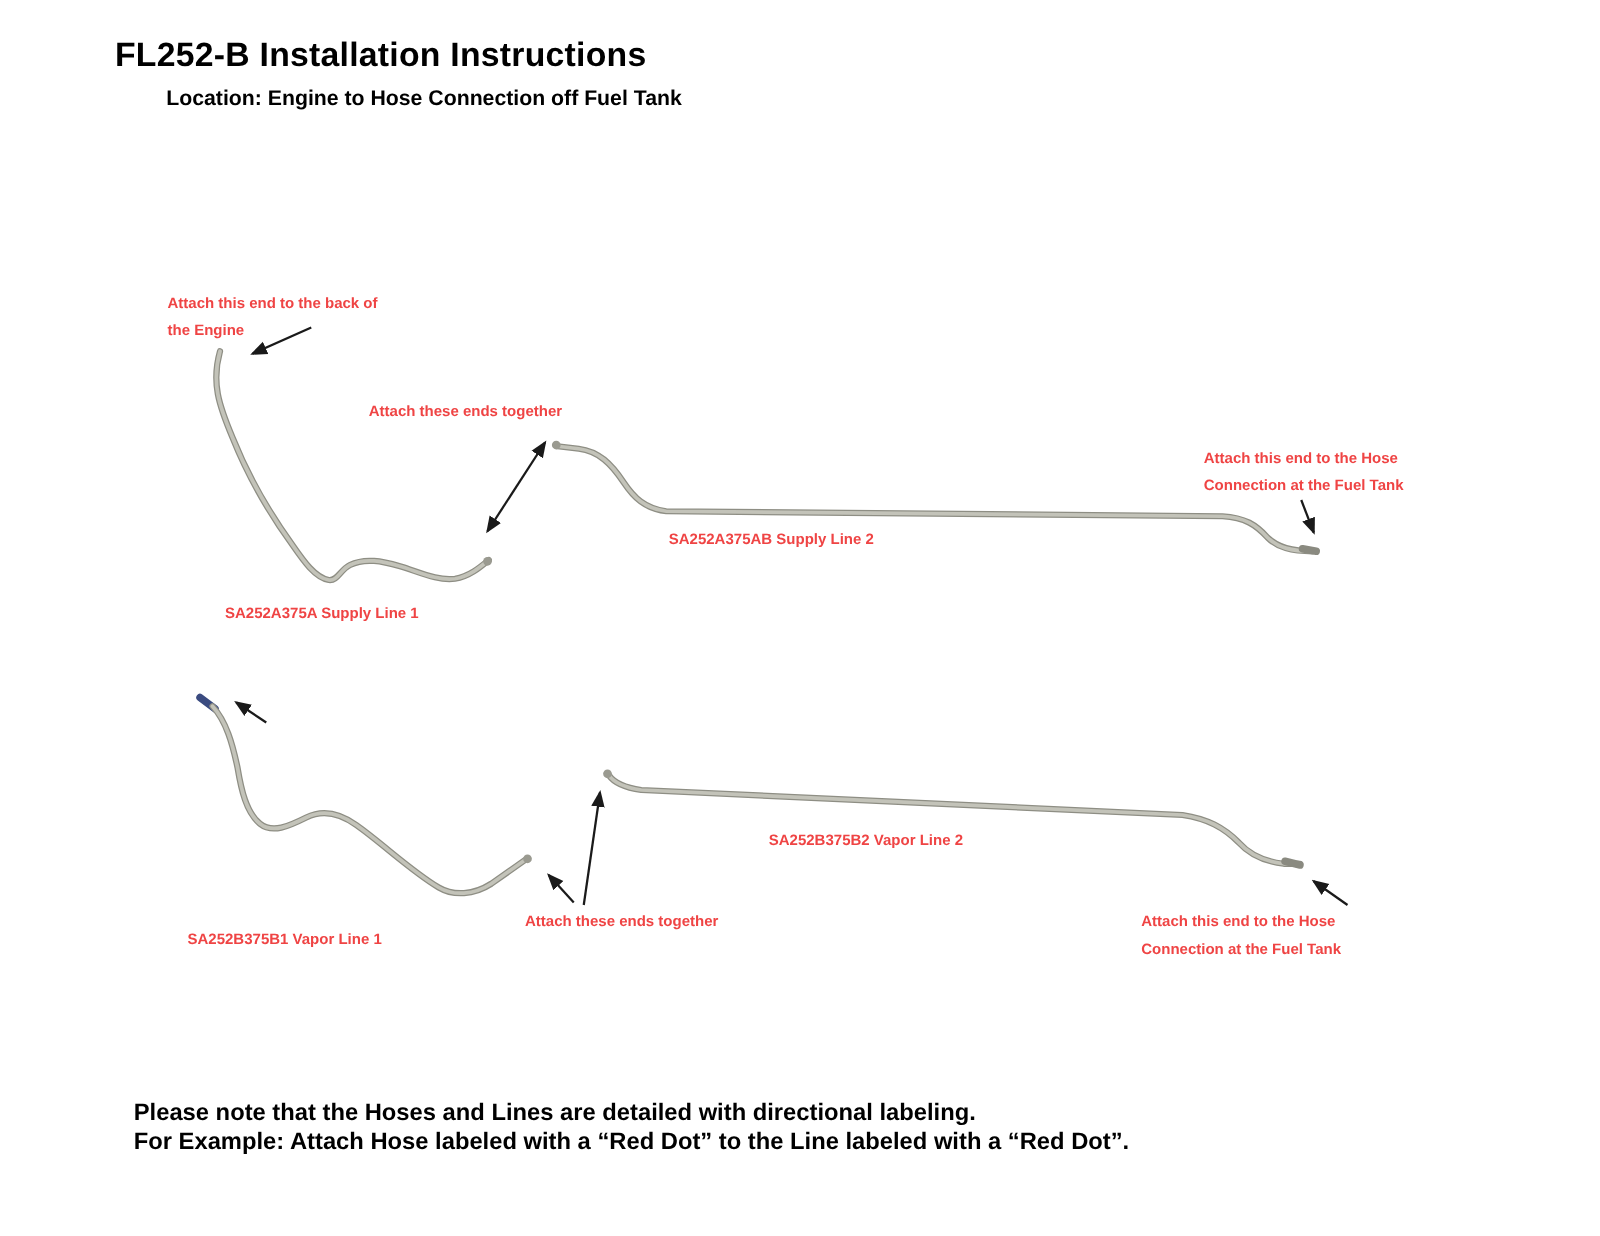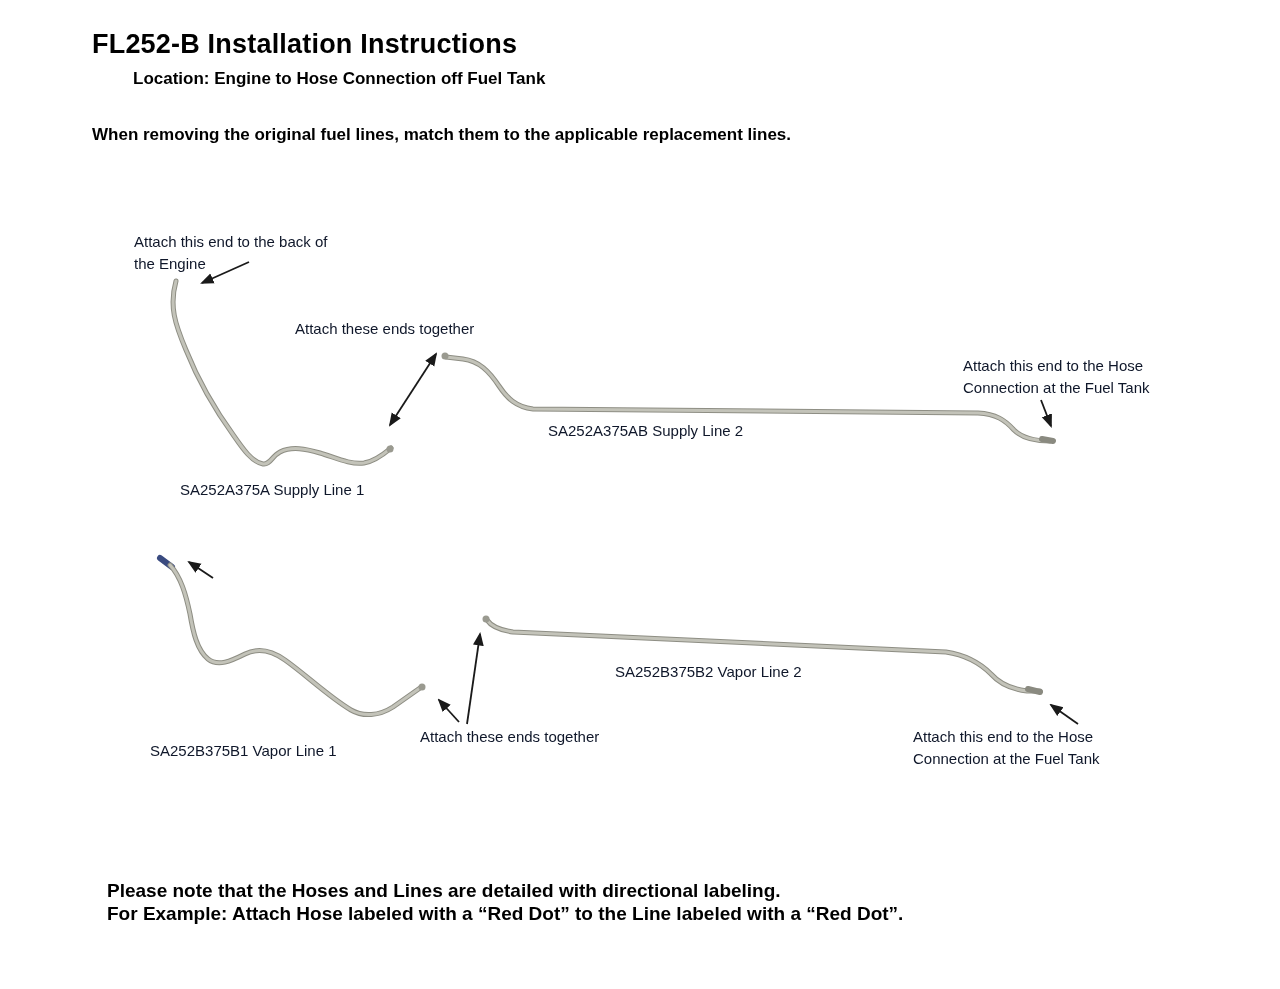--- a/index.html
+++ b/index.html
@@ -29,24 +29,25 @@
     font-weight: bold;
     margin-left: 41px;
   }
   .intro {
     left: 92px; top: 125px;
     font-size: 17px;
     font-weight: bold;
   }
   .ann, .part-label {
     position: absolute;
-    font-size: 15px;
+    font-size: 12px;
     line-height: 22px;
     white-space: pre-line;
-    color: #0f172a;
+    color: #ef4444;
+    font-weight: bold;
   }
   .footer-note {
     position: absolute;
     font-size: 19px;
     font-weight: bold;
     line-height: 23px;
   }
   svg.diagram-canvas {
     position: absolute;
     left: 0; top: 0;
@@ -60,21 +61,20 @@
   .fitting-blue { fill: none; stroke: #3a4b80; stroke-width: 6; stroke-linecap: round; }
   .arrow { fill: none; stroke: #1a1a1a; stroke-width: 1.8; }
 </style>
 </head>
 <body>
 
 <div class="page">
 
   <div class="abs title">FL252-B Installation Instructions</div>
   <div class="abs subtitle">Location: Engine to Hose Connection off Fuel Tank</div>
-  <div class="abs intro">When removing the original fuel lines, match them to the applicable replacement lines.</div>
 
   <svg class="diagram-canvas" viewBox="0 0 1280 989" aria-hidden="true">
     <defs>
       <marker id="ah" viewBox="0 0 10 10" refX="8.5" refY="5" markerWidth="7.5" markerHeight="7.5" orient="auto-start-reverse">
         <path d="M0,1 L10,5 L0,9 z" fill="#1a1a1a"></path>
       </marker>
     </defs>
 
     <g>
       <path class="tube-under" d="M176,281 C169,306 175,324 186,350 C198,380 213,407 234,436 C243,449 252,462 263,464 C270,465 272,456 280,452 C292,446 306,449 320,453 C334,457 350,465 364,463 C376,461 385,453 391,448"></path>
@@ -115,20 +115,20 @@
   <div class="ann" style="left:134px; top:231px;">Attach this end to the back of
 the Engine</div>
   <div class="ann" style="left:295px; top:318px;">Attach these ends together</div>
   <div class="ann" style="left:963px; top:355px;">Attach this end to the Hose
 Connection at the Fuel Tank</div>
   <div class="ann" style="left:420px; top:726px;">Attach these ends together</div>
   <div class="ann" style="left:913px; top:726px;">Attach this end to the Hose
 Connection at the Fuel Tank</div>
 
   <div class="part-label" style="left:180px; top:479px;">SA252A375A Supply Line 1</div>
-  <div class="part-label" style="left:548px; top:420px;">SA252A375AB Supply Line 2</div>
+  <div class="part-label" style="left:535px; top:420px;">SA252A375AB Supply Line 2</div>
   <div class="part-label" style="left:150px; top:740px;">SA252B375B1 Vapor Line 1</div>
   <div class="part-label" style="left:615px; top:661px;">SA252B375B2 Vapor Line 2</div>
 
   <div class="footer-note" style="left:107px; top:879px;">Please note that the Hoses and Lines are detailed with directional labeling.</div>
   <div class="footer-note" style="left:107px; top:902px;">For Example: Attach Hose labeled with a “Red Dot” to the Line labeled with a “Red Dot”.</div>
 
 </div>
 
 </body></html>

